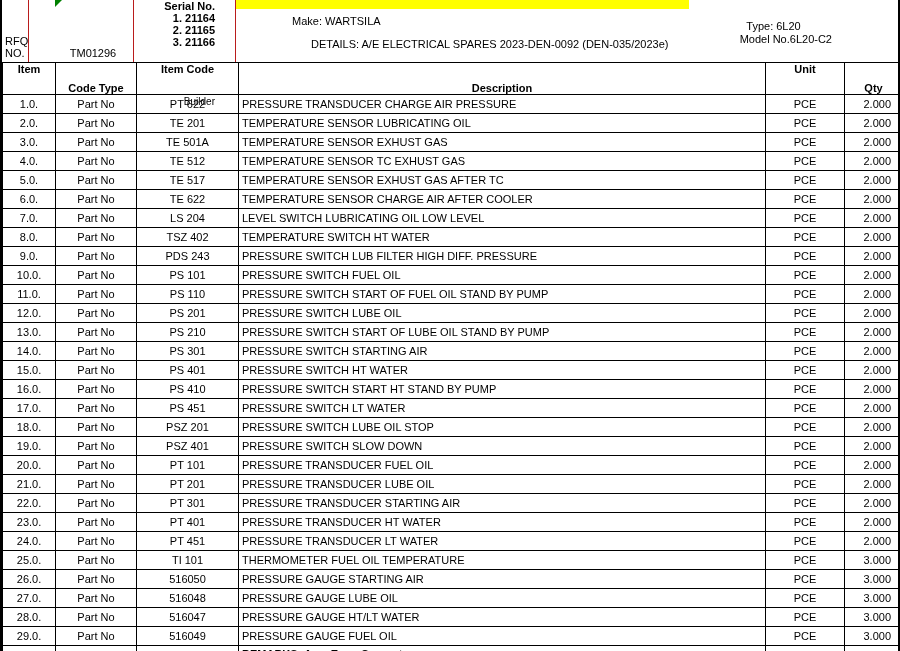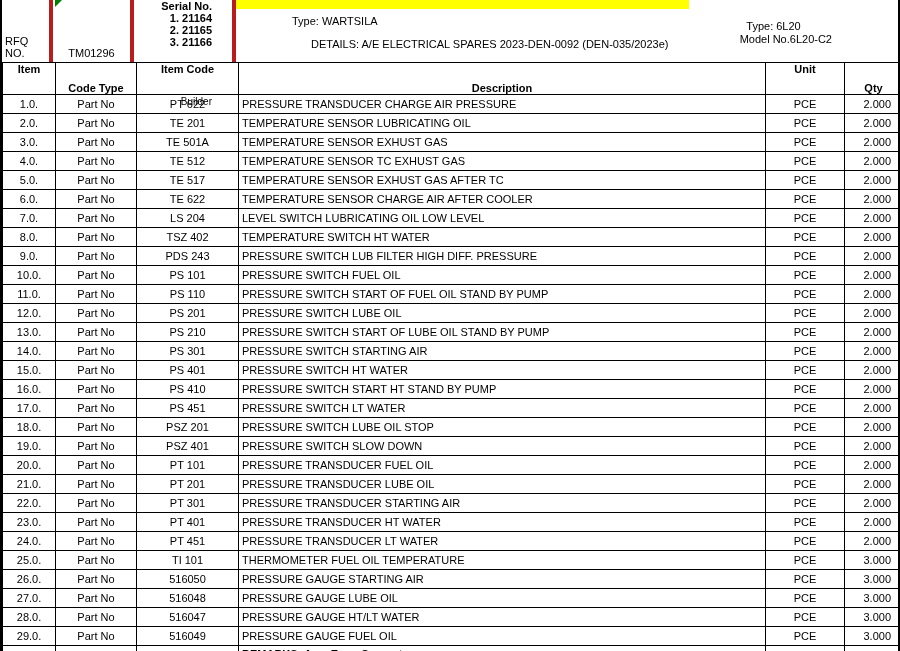--- a/index.html
+++ b/index.html
@@ -4,22 +4,22 @@
 <style>
   * { box-sizing: border-box; margin: 0; padding: 0; }
   body { background: #888; font-family: "Liberation Sans", sans-serif; color: #000; }
   .sheet {
     position: relative; width: 900px; height: 651px; background: #fff;
     border-left: 2px solid #000; border-right: 2px solid #000;
     overflow: hidden; font-size: 11px;
   }
   
   .top { position: relative; width: 100%; height: 62px; }
-  .hcell { position: absolute; top: 0; height: 62px; border-right: 4px solid #b91c1c; }
-  .rfq-label-cell { left: 0; width: 51px; display: flex; align-items: flex-end; padding: 0 0 3px 3px; }
+  .hcell { position: absolute; top: 0; height: 62px; border-right: 1px solid #b91c1c; }
+  .rfq-label-cell { left: 0; width: 27px; display: flex; align-items: flex-end; padding: 0 0 3px 3px; }
   .rfq-no-cell { left: 51px; width: 81px; display: flex; align-items: flex-end; justify-content: center; padding-bottom: 3px; }
   .serial-cell { left: 132; left: 132px; width: 102px; text-align: right; padding: 0 20px 0 0; line-height: 12px; }
   .serial-cell .sline { font-weight: bold; }
   .serial-cell .builder { font-weight: normal; font-size: 10px; margin-top: 48px; }
   .comment-tri {
     position: absolute; left: 53px; top: 0; width: 0; height: 0;
     border-top: 7px solid #008000; border-right: 7px solid transparent;
   }
   .yellow-bar { position: absolute; left: 234px; top: 0; width: 453px; height: 9px; }
   .make-line { position: absolute; left: 290px; top: 15px; white-space: nowrap; }
@@ -55,21 +55,21 @@
     </div>
     <span class="comment-tri" style="border-top-color: rgb(0, 128, 0);"></span>
     <div class="hcell serial-cell">
       <div class="sline">Serial No.</div>
       <div class="sline">1. 21164</div>
       <div class="sline">2. 21165</div>
       <div class="sline">3. 21166</div>
       <div class="builder">Builder</div>
     </div>
     <div class="yellow-bar" id="highlight-bar" style="background: rgb(255, 255, 0);"></div>
-    <div class="make-line">Type: WARTSILA</div>
+    <div class="make-line">Make: WARTSILA</div>
     <div class="details-line">DETAILS: A/E ELECTRICAL SPARES 2023-DEN-0092 (DEN-035/2023e)</div>
     <div class="type-line">Type: 6L20</div>
     <div class="model-line">Model No.6L20-C2</div>
   </div>
 
   <table class="spares">
     <colgroup>
       <col style="width:53px">
         <col style="width:81px">
         <col style="width:102px">

